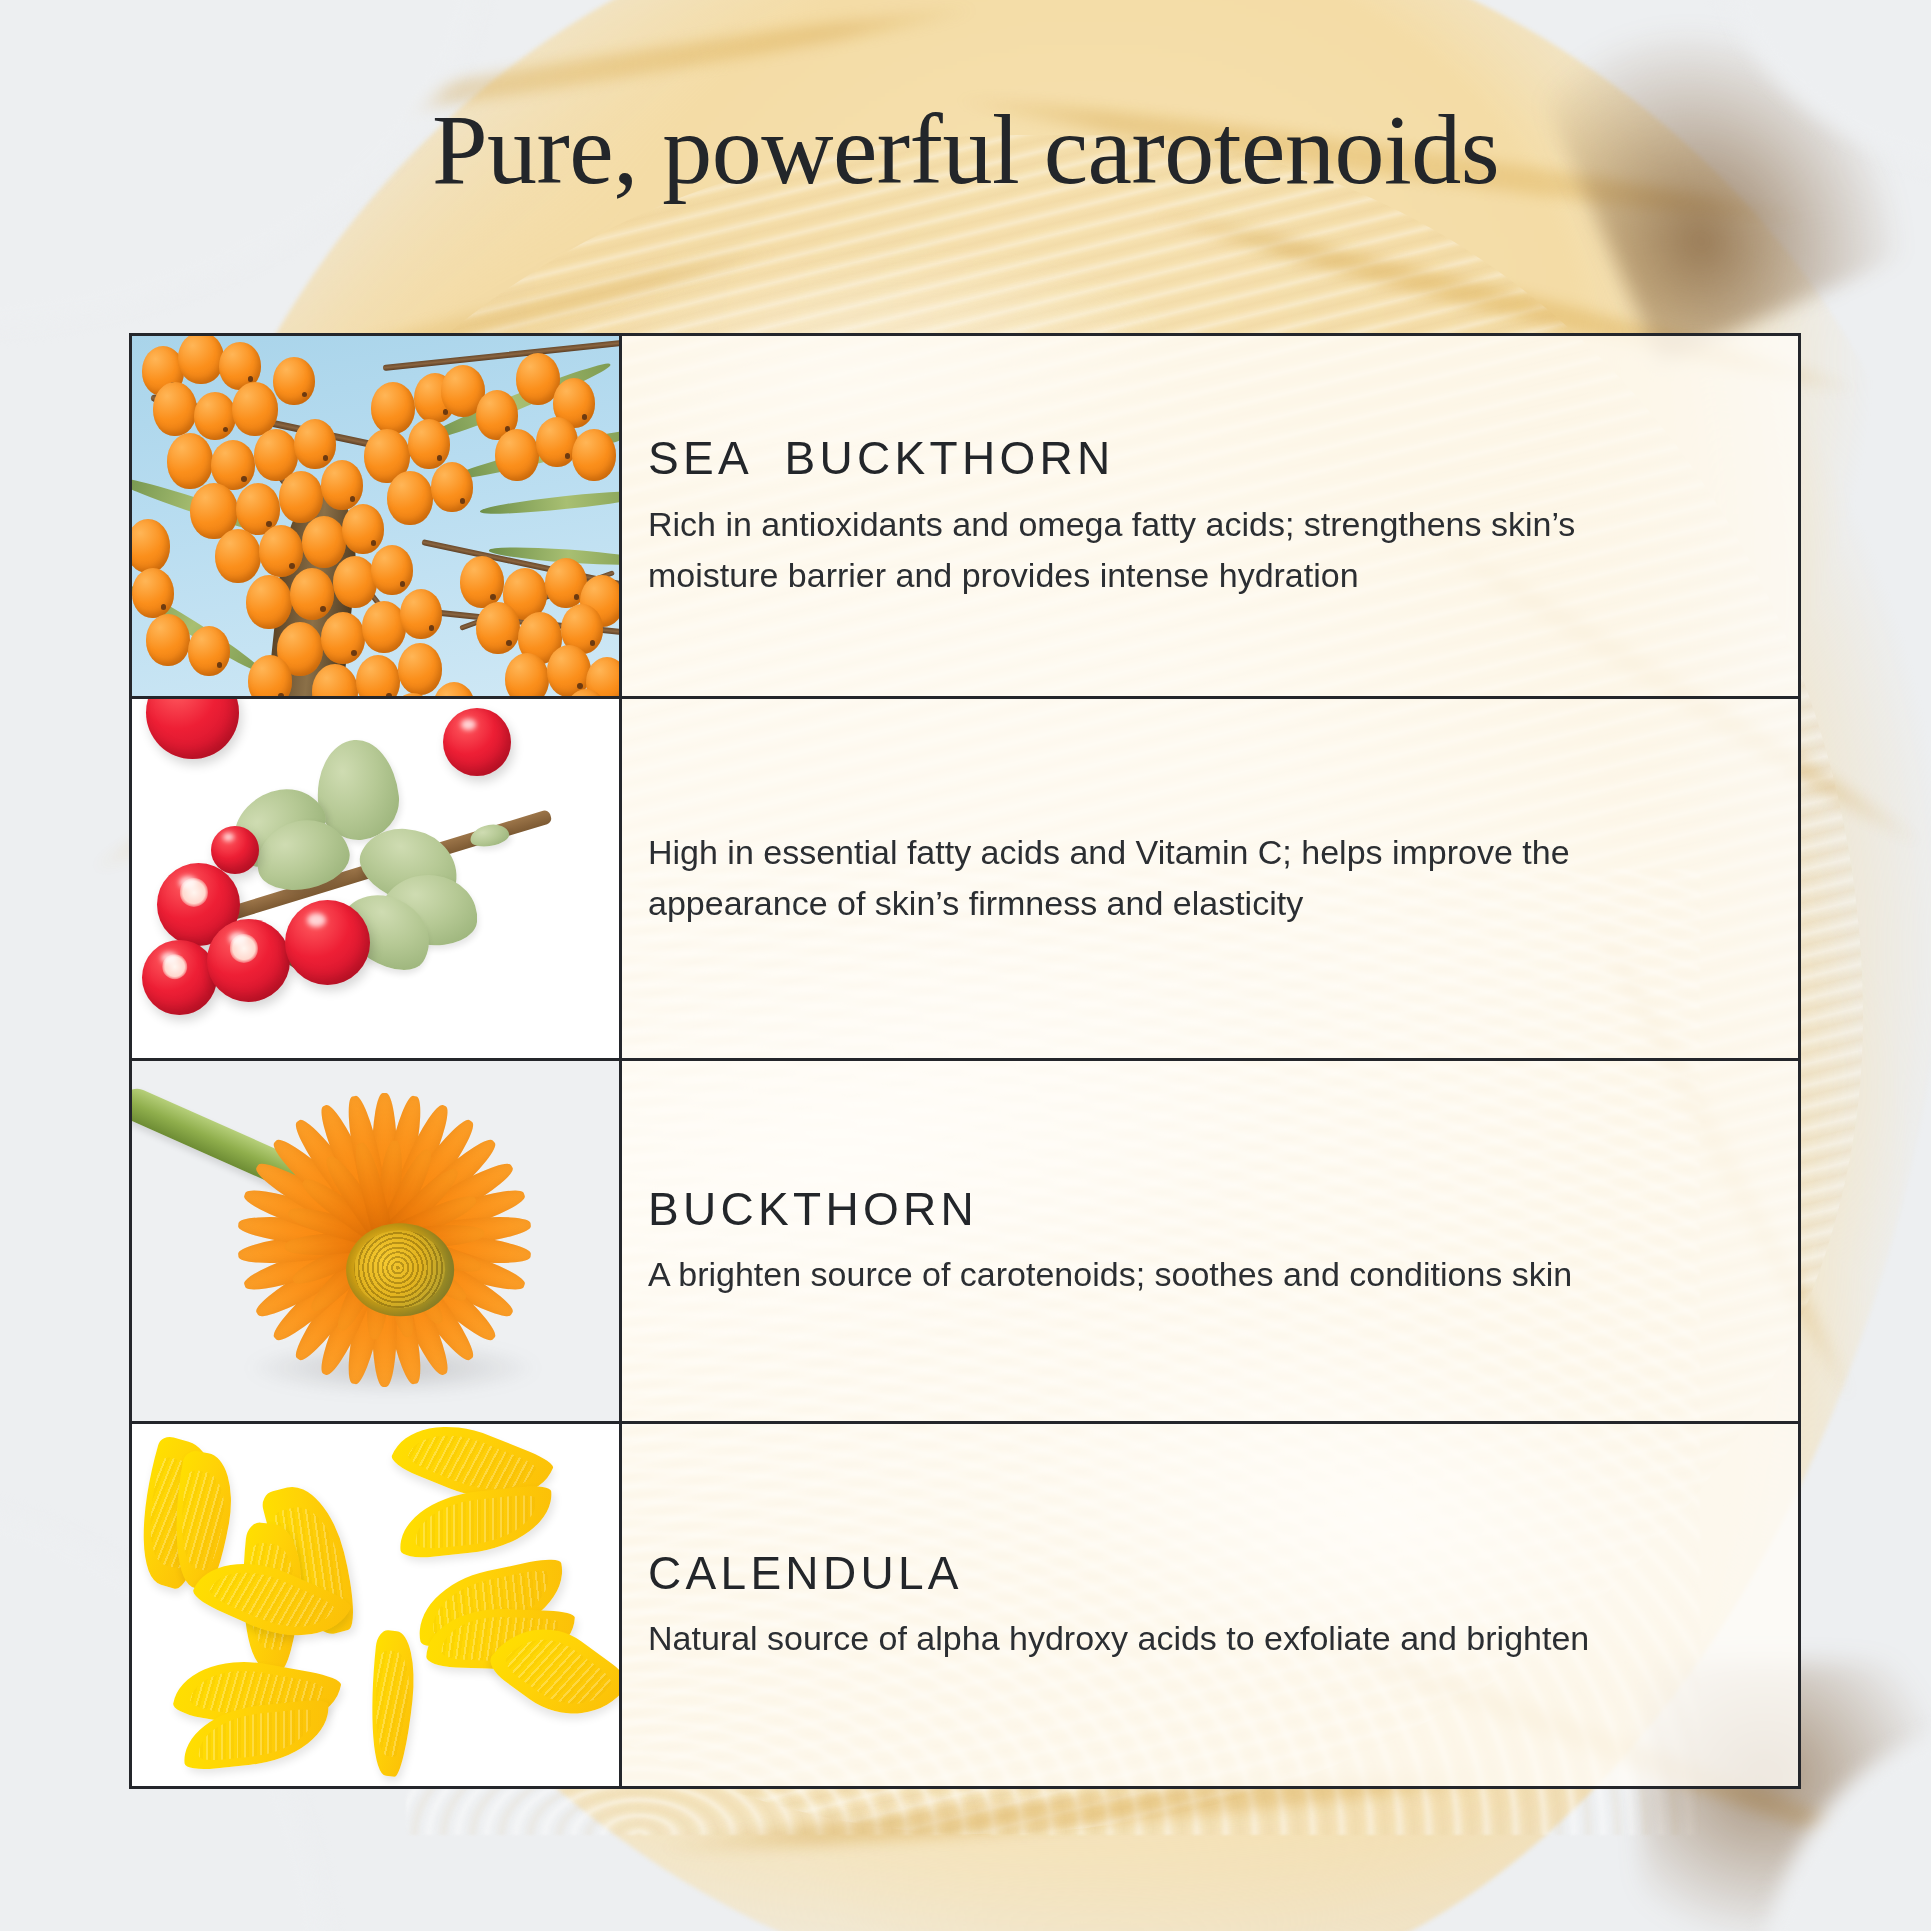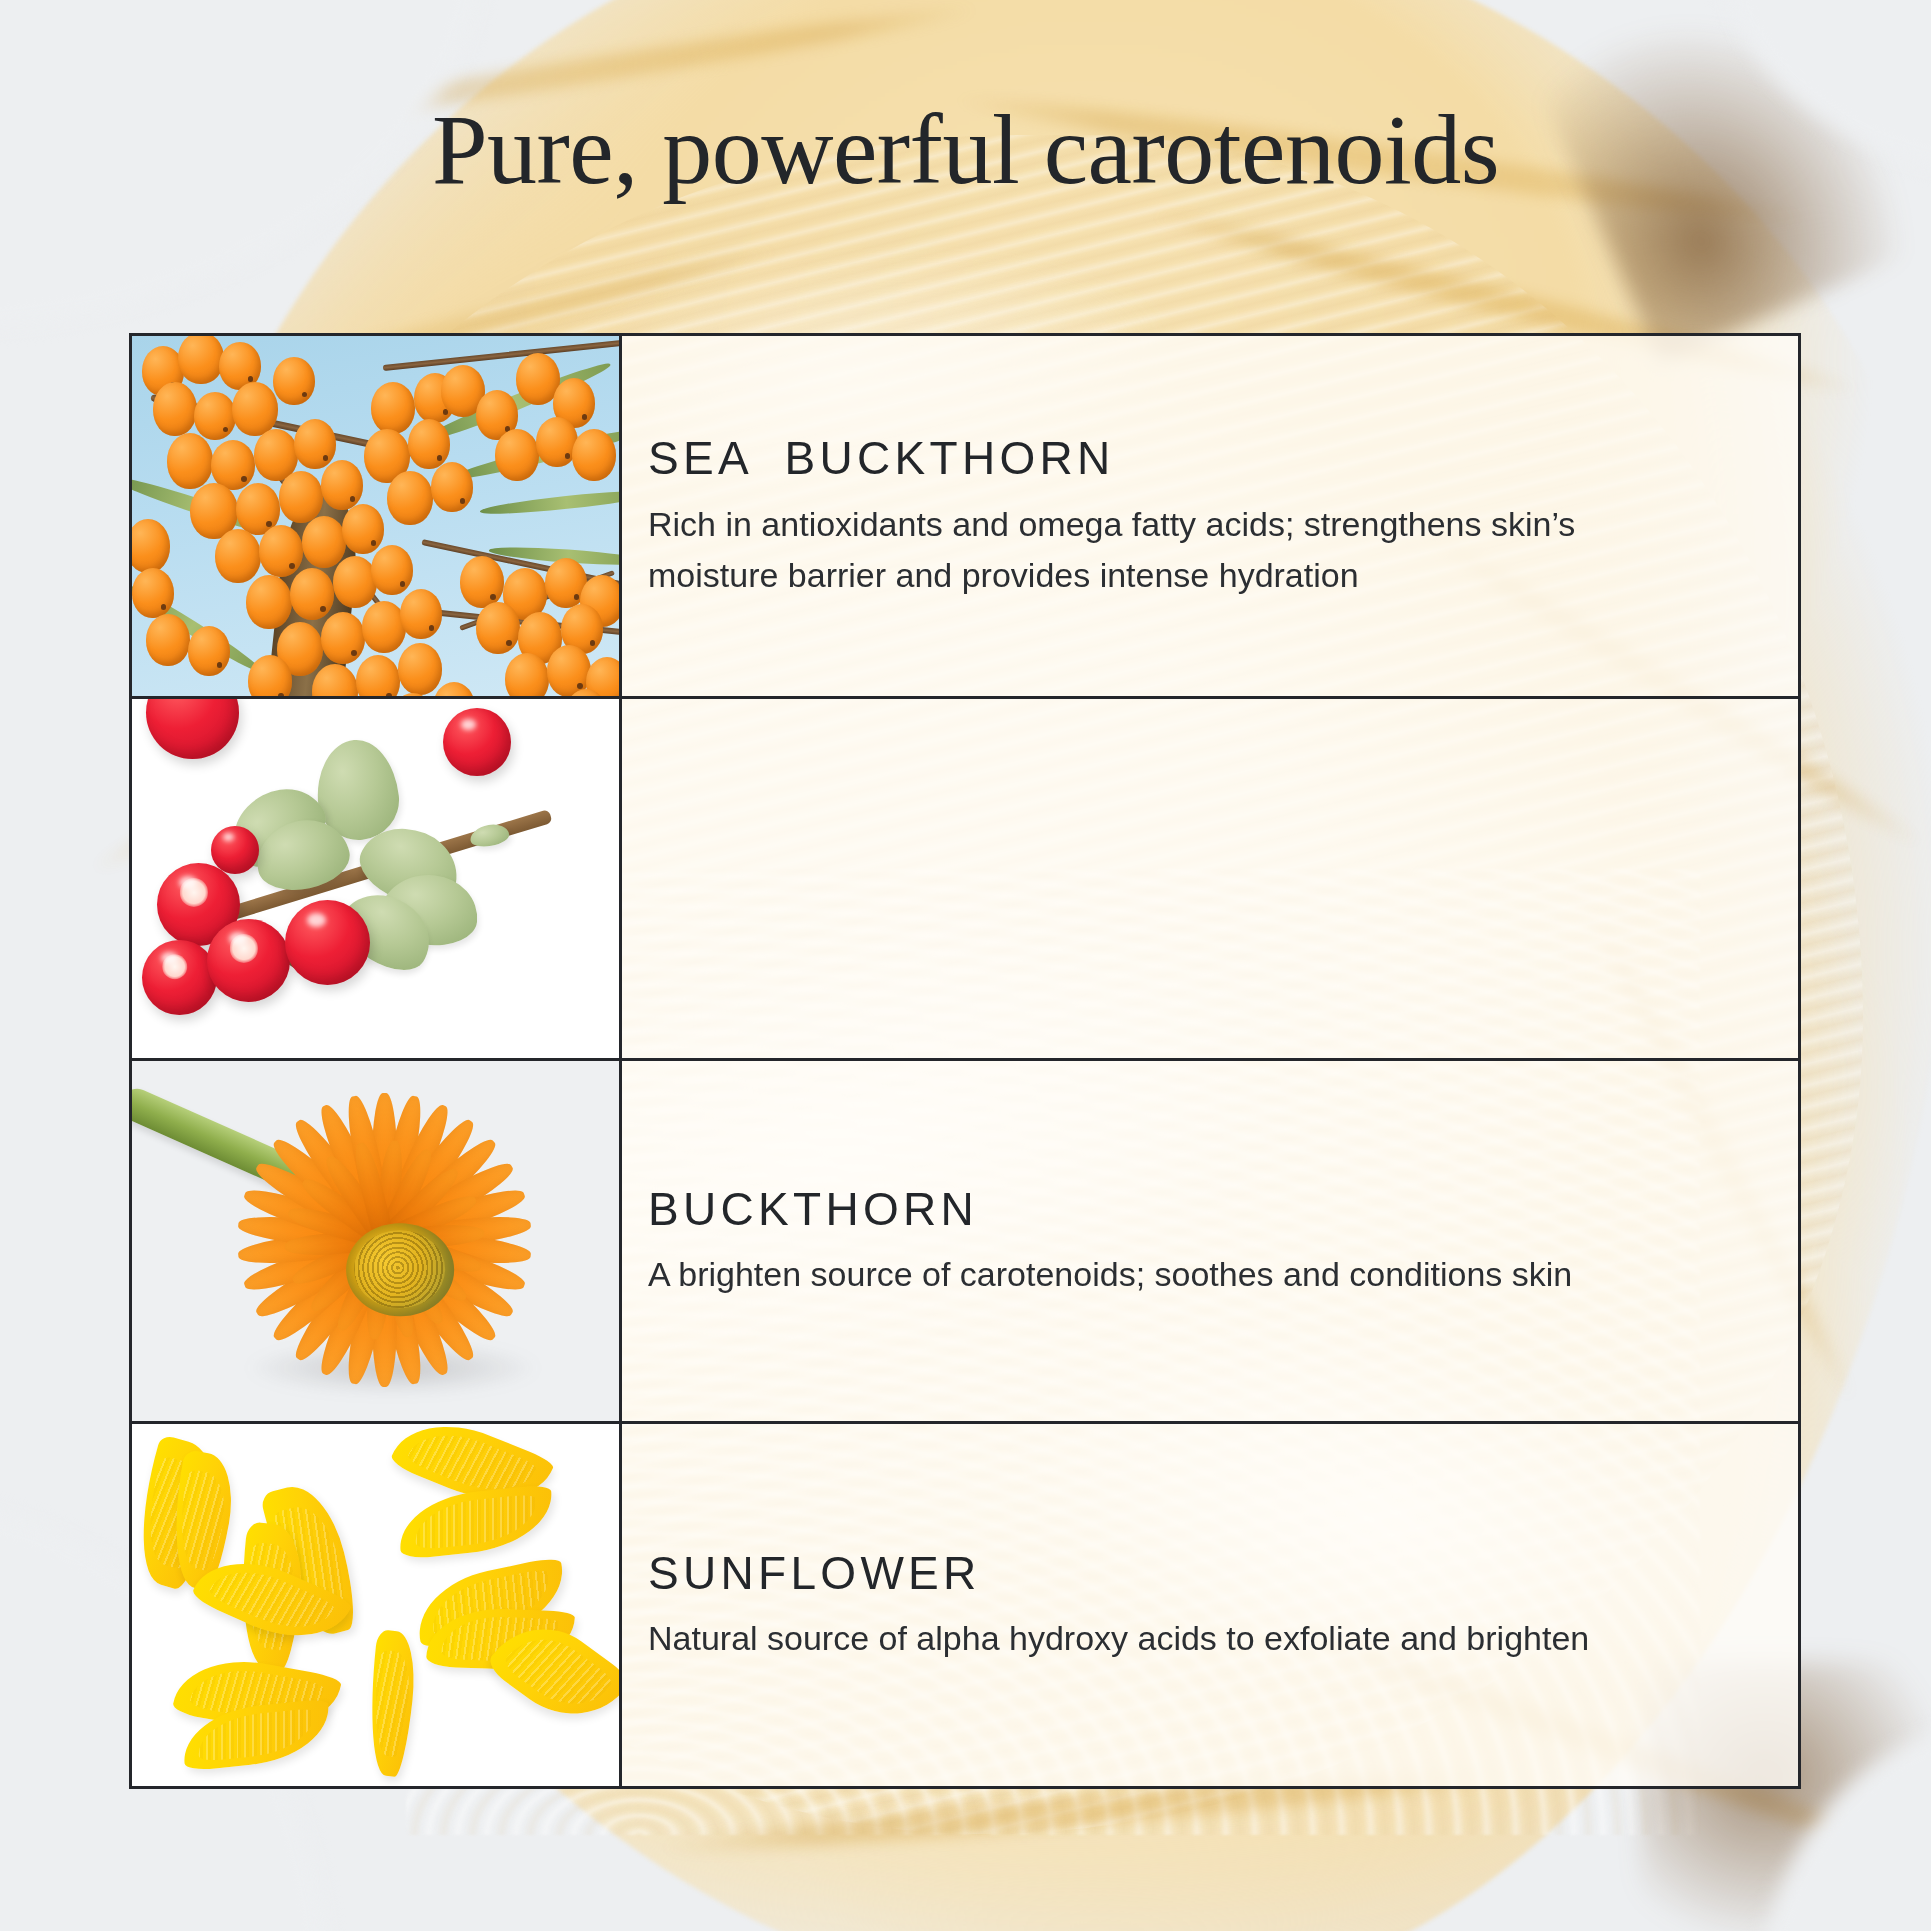--- a/index.html
+++ b/index.html
@@ -532,20 +532,21 @@
       <span class="rberry" style="left:75px;top:220px;width:83px;height:83px;">
         <i class="calyx"></i>
           <i class="gleamdot"></i>
       </span>
       <span class="rberry" style="left:153px;top:201px;width:85px;height:85px;">
         <i class="gleamdot"></i>
       </span>
     </div>
 
     <div class="copy">
+      <div class="ing-desc">High in essential fatty acids and Vitamin C; helps improve the appearance of skin’s firmness and elasticity</div>
     </div>
   </div>
 
   <div class="row">
     <div class="thumb">
       <div class="cal-bg"></div>
       <div class="cal-shadow"></div>
       <div class="cal-stem"></div>
       <div class="cal-flower">
         <span class="petal" style="transform:rotate(0deg)"></span>
@@ -627,19 +628,19 @@
 
       <span class="sf-petal" style="left:44px;top:239px;width:162px;height:64px;transform:rotate(10deg);border-radius:52% 20% 56% 18% / 86% 12% 88% 14%;"></span>
       <span class="sf-petal" style="left:50px;top:282px;width:149px;height:58px;transform:rotate(-6deg);border-radius:54% 18% 56% 20% / 86% 10% 90% 14%;"></span>
 
       <span class="sf-petal" style="left:238px;top:207px;width:42px;height:145px;transform:rotate(6deg);border-radius:26% 54% 24% 56% / 12% 46% 54% 88%;"></span>
 
       <span class="sf-petal" style="left:363px;top:210px;width:127px;height:77px;transform:rotate(36deg);border-radius:50% 20% 56% 20% / 84% 14% 86% 16%;"></span>
     </div>
 
     <div class="copy">
-      <div class="ing-name">SUNFLOWER</div>
+      <div class="ing-name">CALENDULA</div>
       <div class="ing-desc">Natural source of alpha hydroxy acids to exfoliate and brighten</div>
     </div>
   </div>
 
 </div>
 
 
 </body></html>

